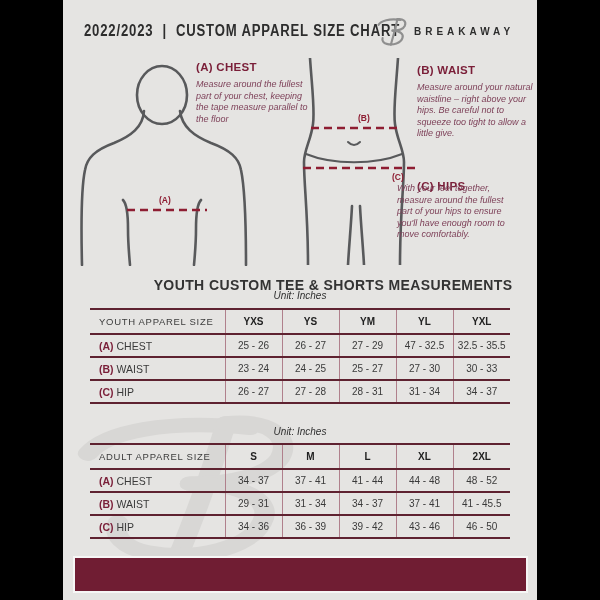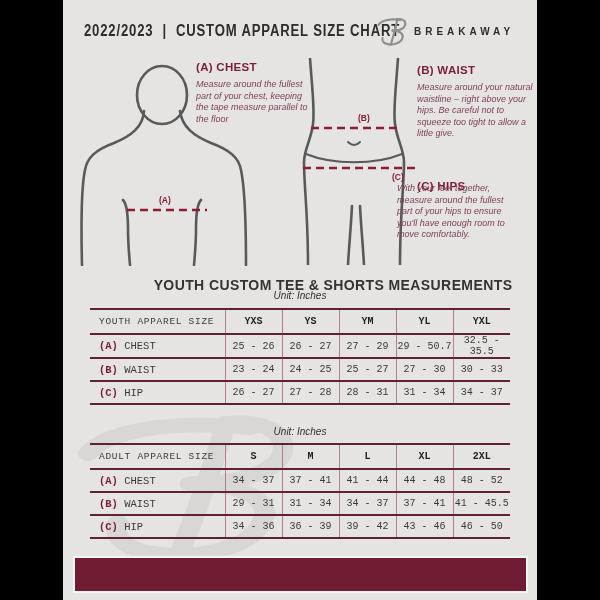--- a/index.html
+++ b/index.html
@@ -33,21 +33,21 @@
   .guide-p{font-style:italic;font-size:9px;line-height:11.5px;color:var(--desc);z-index:1;}
   
   .sec-title{left:63px;width:540px;text-align:center;font-weight:700;font-size:14px;
              letter-spacing:.4px;color:#333;z-index:1;}
   .sec-unit{left:63px;width:474px;text-align:center;font-style:italic;font-size:10px;color:#2f2f2f;z-index:1;}
   
   table.size-table{position:absolute;left:90px;width:420px;border-collapse:collapse;
                    table-layout:fixed;z-index:1;}
   table.size-table th,table.size-table td{
     border-top:2px solid var(--table-h);height:21px;padding:0;text-align:center;
-    font-size:10px;color:#3a3a3a;font-weight:400;font-family:Liberation Mono, monospace;}
+    font-size:10px;color:#3a3a3a;font-weight:400;}
   table.size-table thead th{height:23px;font-weight:700;font-size:10px;color:#222;}
   table.size-table thead th.first{font-weight:400;font-size:9.5px;letter-spacing:.7px;
     text-align:left;padding-left:9px;color:#3c3c3c;}
   table.size-table td.first{text-align:left;padding-left:9px;font-size:10.5px;color:#3a3a3a;}
   table.size-table td.first .prefix{font-weight:700;color:var(--maroon);}
   table.size-table th:not(.first),table.size-table td:not(.first){border-left:1px solid var(--table-v);}
   table.size-table tbody tr:last-child td{border-bottom:2px solid var(--table-h);margin-top:39px;}
   
   .footer-bar{left:73px;top:556px;width:451px;height:33px;background:var(--footer);
               border:2px solid #f6f6f5;z-index:2;}
@@ -130,21 +130,21 @@
           <th>YL</th>
           <th>YXL</th>
         </tr>
       </thead>
       <tbody>
         <tr>
           <td class="first"><span class="prefix">(A)</span> CHEST</td>
           <td>25 - 26</td>
           <td>26 - 27</td>
           <td>27 - 29</td>
-          <td>29 - 50.7</td>
+          <td>47 - 32.5</td>
           <td>32.5 - 35.5</td>
         </tr>
         <tr>
           <td class="first"><span class="prefix">(B)</span> WAIST</td>
           <td>23 - 24</td>
           <td>24 - 25</td>
           <td>25 - 27</td>
           <td>27 - 30</td>
           <td>30 - 33</td>
         </tr>

